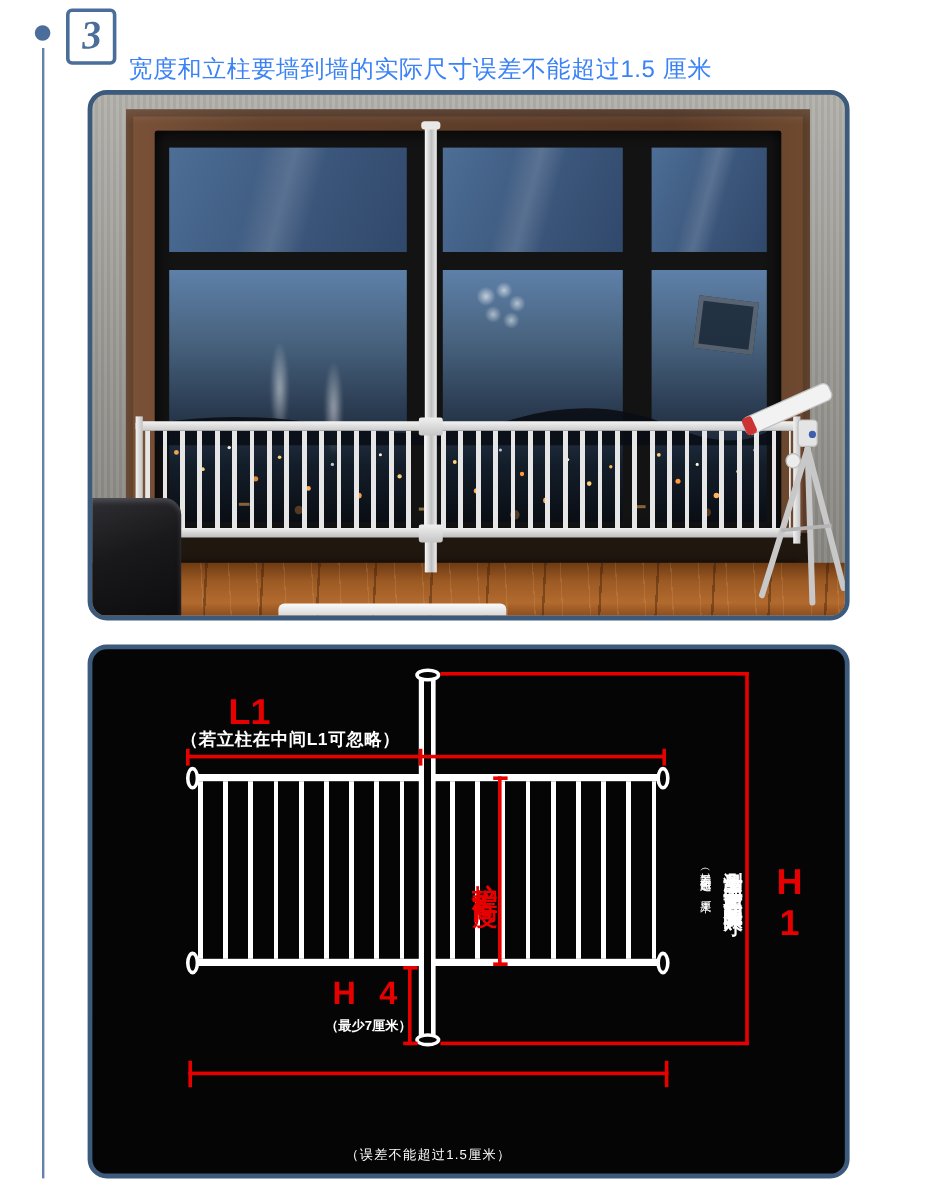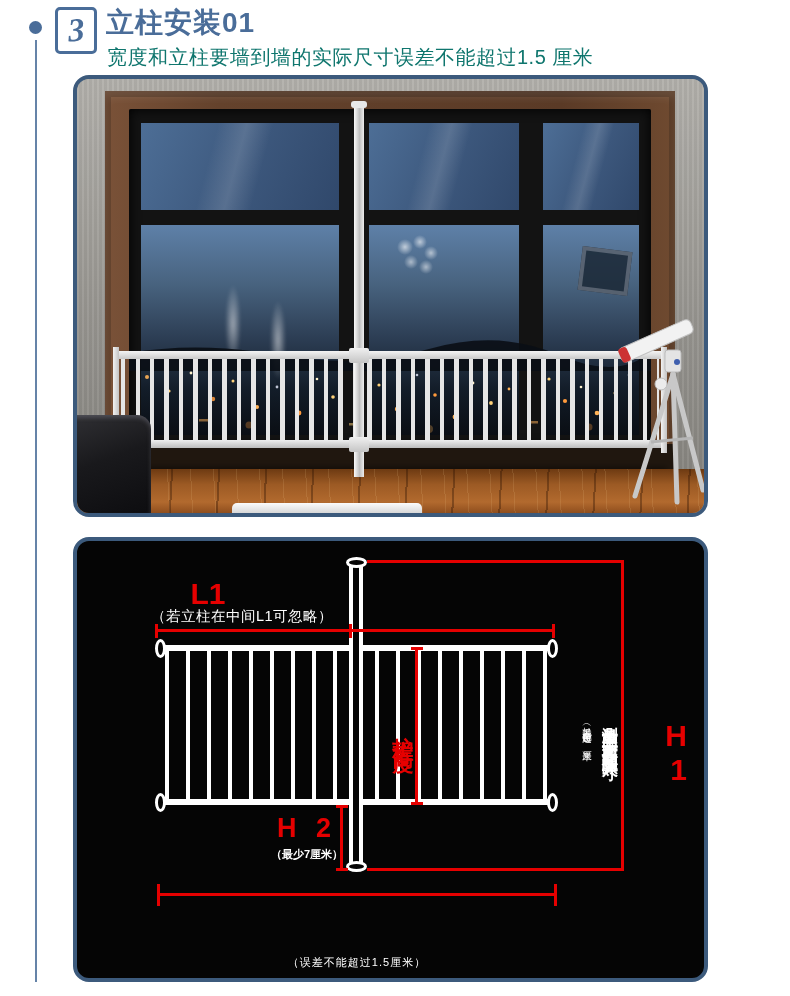--- a/index.html
+++ b/index.html
@@ -7,21 +7,21 @@
         font-family:"Liberation Sans","DejaVu Sans",sans-serif;}
 
   
   .accent-dot{position:absolute;left:29px;top:21px;width:13px;height:13px;border-radius:50%;background:#4a6d99;}
   .accent-line{position:absolute;left:35px;top:40px;width:2px;height:942px;background:#4a6d99;opacity:.85;}
   .step-badge{position:absolute;left:55px;top:7px;width:36px;height:41px;border:3px solid #4a6d99;border-radius:5px;
               background:#fff;display:flex;align-items:center;justify-content:center;}
   .step-badge span{font-family:"Liberation Serif","DejaVu Serif",serif;font-weight:bold;font-style:italic;
                    font-size:33px;color:#4a6d99;transform:rotate(-4deg);line-height:1;}
   .title{position:absolute;left:106px;top:4px;margin:0;font-size:28px;font-weight:bold;color:#4a6d99;letter-spacing:1px;}
-  .subtitle{position:absolute;left:107px;top:44px;margin:0;font-size:20px;color:#0f766e;letter-spacing:.5px;}
+  .subtitle{position:absolute;left:107px;top:44px;margin:0;font-size:20px;color:#3b82f6;letter-spacing:.5px;}
 
   
   .panel{position:absolute;left:73px;width:635px;border:4px solid #3c5a7c;border-radius:16px;
          overflow:hidden;box-sizing:border-box;}
   .photo-panel{top:75px;height:442px;background:#98968f;}
   .diagram-panel{top:537px;height:445px;background:#050505;}
   .photo-panel *,.diagram-panel *{position:absolute;}
 
   
   .wall{left:0;top:0;width:627px;height:434px;
@@ -94,42 +94,41 @@
     background:repeating-linear-gradient(90deg,#fff 0 4px,transparent 4px 21px);}
   .oval{border:3px solid #fff;background:#050505;border-radius:50%;box-sizing:border-box;}
   .oval.v{width:11px;height:19px;} .oval.h{width:21px;height:11px;}
   .pole2{left:272px;top:21px;width:14px;height:302px;
     background:linear-gradient(90deg,#fff 0 4px,#050505 4px 10px,#fff 10px 14px);}
   .red-label{color:#e60000;font-weight:bold;text-align:center;}
   .white-note{color:#fff;text-align:center;}
   .vtext{writing-mode:vertical-rl;text-orientation:mixed;text-align:center;}
 
   .l1-label{left:96px;top:36px;width:70px;font-size:30px;}
-  .l1-note{left:70px;top:66px;width:190px;font-size:14.5px;font-weight:normal;letter-spacing:.5px;text-align:center;}
+  .l1-note{left:70px;top:66px;width:190px;font-size:14.5px;font-weight:bold;letter-spacing:.5px;text-align:center;}
   .height-label{left:312px;top:132px;height:112px;font-size:21px;font-weight:bold;color:#e60000;letter-spacing:5px;}
   .h2-label{left:180px;top:272px;width:100px;font-size:27px;letter-spacing:6px;}
   .h2-note{left:175px;top:306px;width:110px;font-size:11px;font-weight:bold;}
-  .h1-label{left:552px;top:178px;width:66px;font-size:30px;letter-spacing:8px;text-align:right;}
+  .h1-label{left:552px;top:178px;width:66px;font-size:30px;letter-spacing:8px;}
   .vnote-main{left:522px;top:52px;height:282px;font-size:16px;font-weight:bold;color:#fff;letter-spacing:2.5px;}
   .vnote-sub{left:503px;top:124px;height:136px;font-size:9.5px;color:#fff;letter-spacing:1px;}
   .total-label{left:130px;top:361px;width:300px;font-size:26px;letter-spacing:13px;}
   .total-note{left:90px;top:393px;width:380px;font-size:17px;font-weight:bold;letter-spacing:1.5px;}
   .total-sub{left:130px;top:414px;width:300px;font-size:11px;letter-spacing:1px;}
 </style>
 </head>
 <body>
 
 <div class="page">
 
   <div class="accent-dot"></div>
   <div class="accent-line"></div>
   <div class="step-badge">
     <span>3</span>
   </div>
-  <h1 class="title">立柱安装01</h1>
   <p class="subtitle">宽度和立柱要墙到墙的实际尺寸误差不能超过1.5 厘米</p>
 
   <div class="panel photo-panel">
     <div class="wall"></div>
     <div class="trim"></div>
     <div class="winframe"></div>
     <div class="pane upper p-ul"></div>
     <div class="pane upper p-um"></div>
     <div class="pane upper p-ur"></div>
     <div class="pane lower p-ll"></div>
@@ -225,21 +224,21 @@
         <span class="tick t-r"></span>
       <span class="tick" style="left:194px;"></span>
     </div>
 
     <div class="dim-v" style="left:338px;top:106px;height:158px;">
       <span class="tick t-t"></span>
         <span class="tick t-b"></span>
     </div>
     <div class="vtext height-label">护栏高度</div>
 
-    <div class="red-label h2-label">H 2</div>
+    <div class="red-label h2-label">H 4</div>
     <div class="white-note h2-note">（最少7厘米）</div>
     <div class="dim-v" style="left:263px;top:264px;height:66px;">
       <span class="tick t-t"></span>
         <span class="tick t-b"></span>
     </div>
 
     <div class="d-red" style="left:290px;top:19px;width:257px;height:3px;"></div>
     <div class="d-red" style="left:544px;top:19px;width:3px;height:311px;"></div>
     <div class="d-red" style="left:290px;top:327px;width:257px;height:3px;"></div>
     <div class="red-label h1-label">H 1</div>

